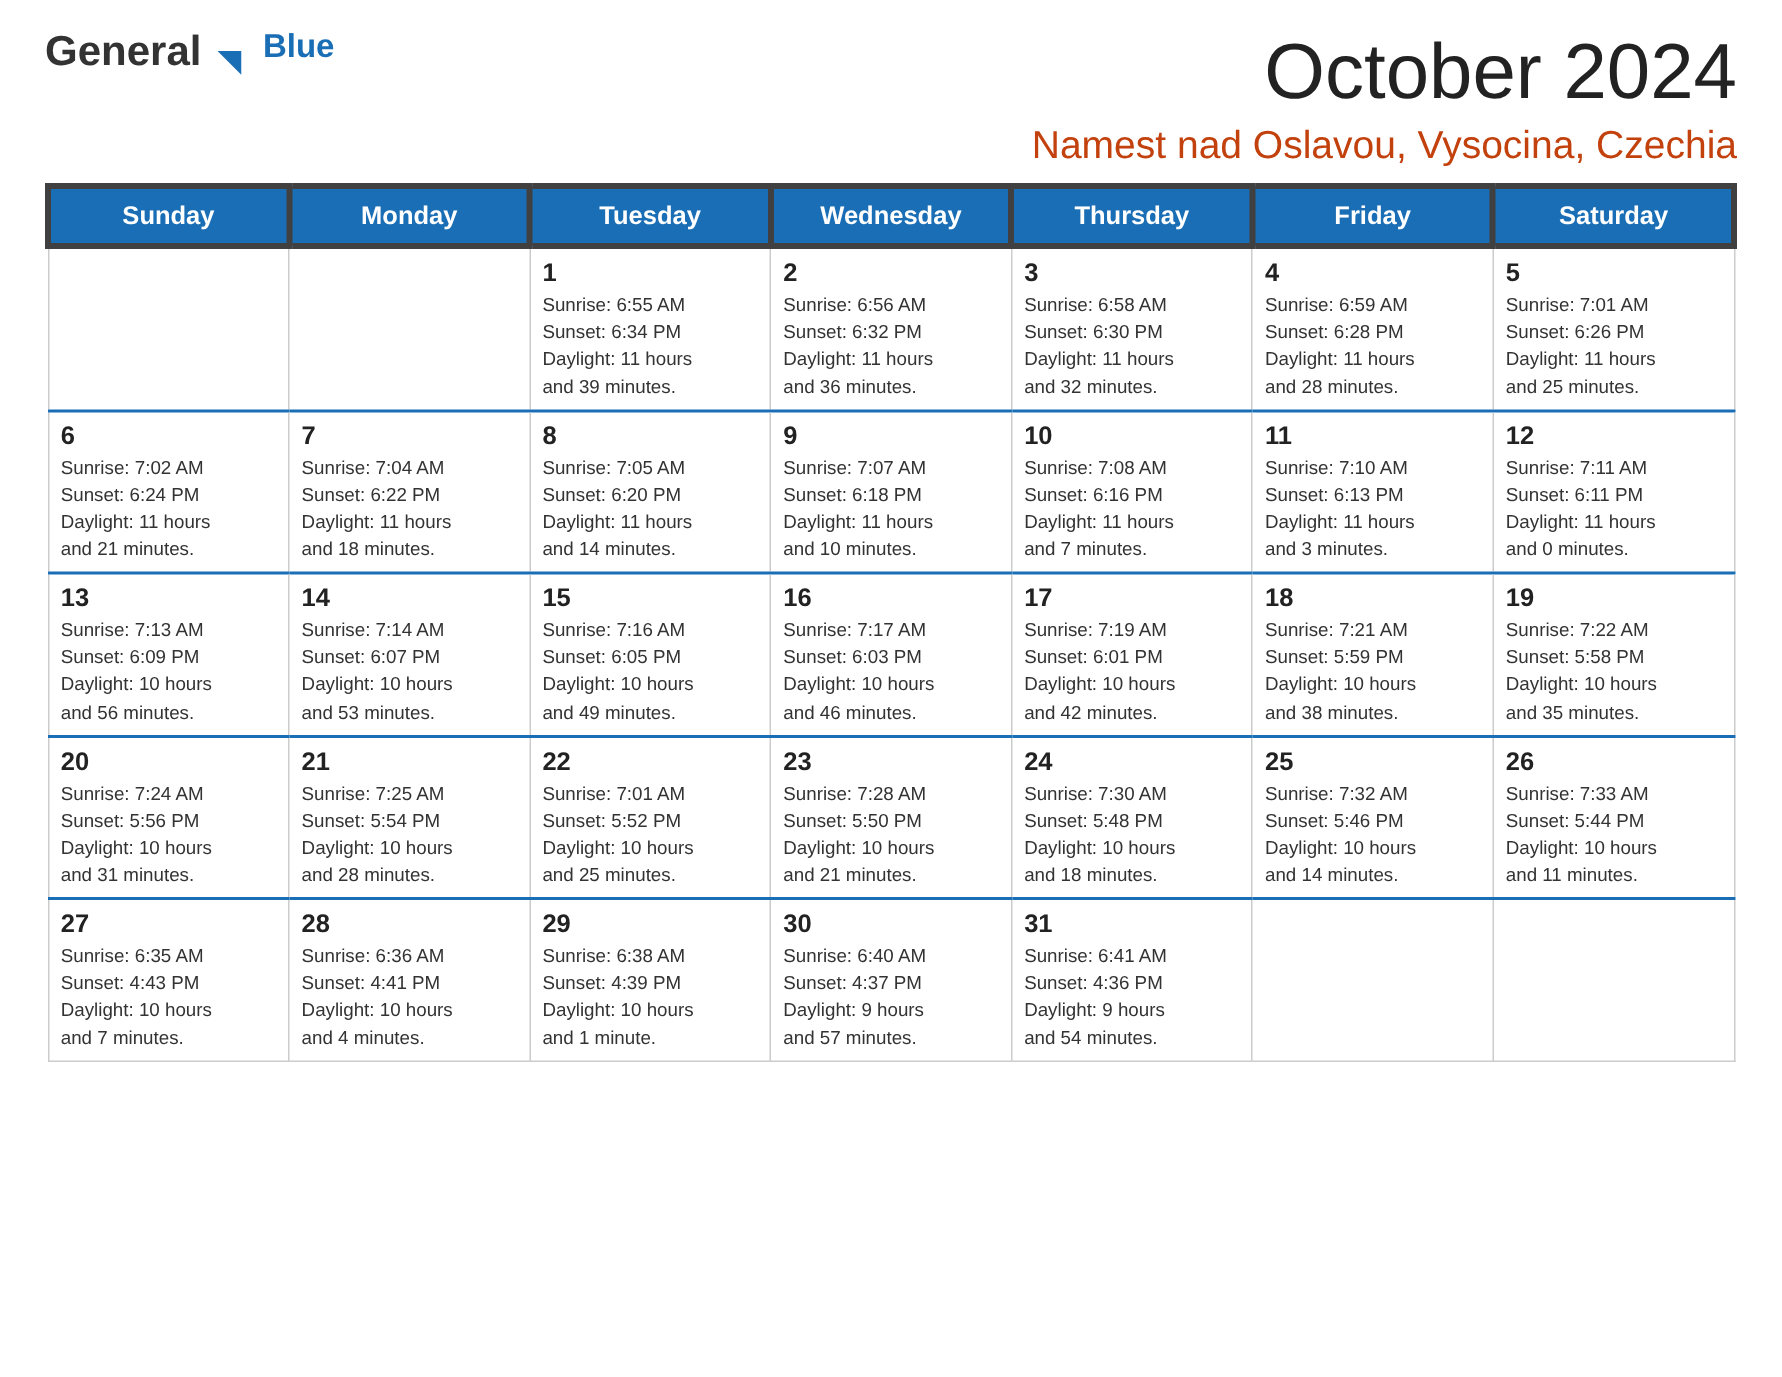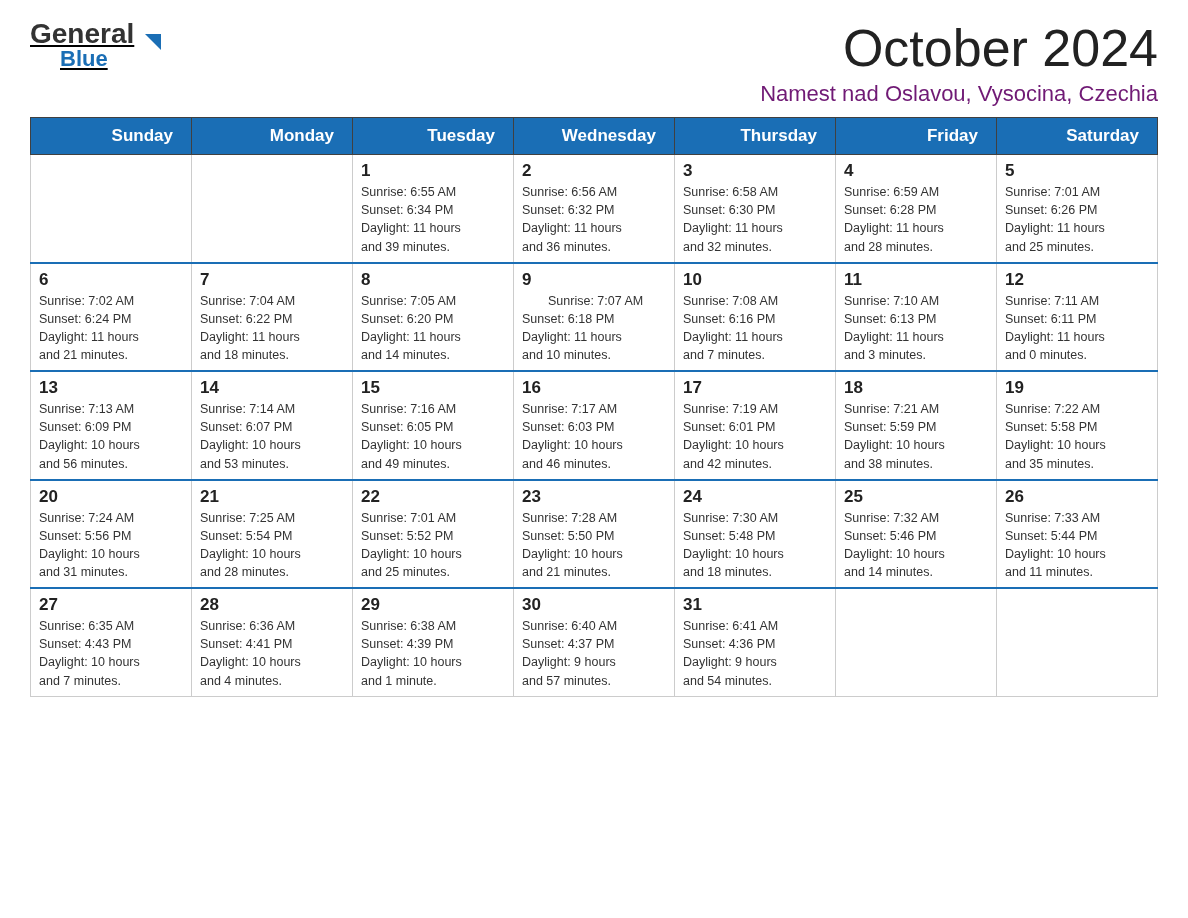--- a/index.html
+++ b/index.html
@@ -11,23 +11,22 @@
       padding: 20px 30px;
     }
     .header {
       display: flex;
       justify-content: space-between;
       align-items: flex-start;
       margin-bottom: 10px;
     }
     .logo {
       display: flex;
-      flex-direction: column;
+      flex-direction: row;
       align-items: flex-start;
-      text-decoration: underline;
     }
     .logo-general {
       font-size: 28px;
       font-weight: bold;
       color: #333;
       line-height: 1;
     }
     .logo-blue {
       font-size: 22px;
       font-weight: bold;
@@ -38,37 +37,37 @@
     .title-section {
       text-align: right;
     }
     .month-title {
       font-size: 52px;
       font-weight: normal;
       color: #222;
       line-height: 1.1;
     }
     .location-title {
-      font-size: 22px;
-      color: #701a75;
+      font-size: 26px;
+      color: #c2410c;
       margin-top: 4px;
     }
     .calendar {
       width: 100%;
       border-collapse: collapse;
       margin-top: 10px;
     }
     .calendar th {
       background-color: #1a6eb5;
       color: #fff;
       font-size: 17px;
       font-weight: bold;
-      padding: 8px 18px;
-      text-align: right;
-      border: 1px solid #404040;
+      padding: 8px 28px;
+      text-align: center;
+      border: 4px solid #404040;
     }
     .calendar td {
       border: 1px solid #ccc;
       vertical-align: top;
       padding: 6px 8px;
       width: 14.28%;
       min-height: 100px;
       font-size: 13px;
       color: #222;
     }
@@ -155,21 +154,21 @@
 Daylight: 11 hours
 and 21 minutes.</span></td>
         <td><span class="day-number">7</span><span class="day-info" style="white-space: pre-line;">Sunrise: 7:04 AM
 Sunset: 6:22 PM
 Daylight: 11 hours
 and 18 minutes.</span></td>
         <td><span class="day-number">8</span><span class="day-info" style="white-space: pre-line;">Sunrise: 7:05 AM
 Sunset: 6:20 PM
 Daylight: 11 hours
 and 14 minutes.</span></td>
-        <td><span class="day-number">9</span><span class="day-info" style="white-space: pre-line; margin-left: 26px;">Sunrise: 7:07 AM
+        <td><span class="day-number">9</span><span class="day-info" style="white-space: pre-line;">Sunrise: 7:07 AM
 Sunset: 6:18 PM
 Daylight: 11 hours
 and 10 minutes.</span></td>
         <td><span class="day-number">10</span><span class="day-info" style="white-space: pre-line;">Sunrise: 7:08 AM
 Sunset: 6:16 PM
 Daylight: 11 hours
 and 7 minutes.</span></td>
         <td><span class="day-number">11</span><span class="day-info" style="white-space: pre-line;">Sunrise: 7:10 AM
 Sunset: 6:13 PM
 Daylight: 11 hours

